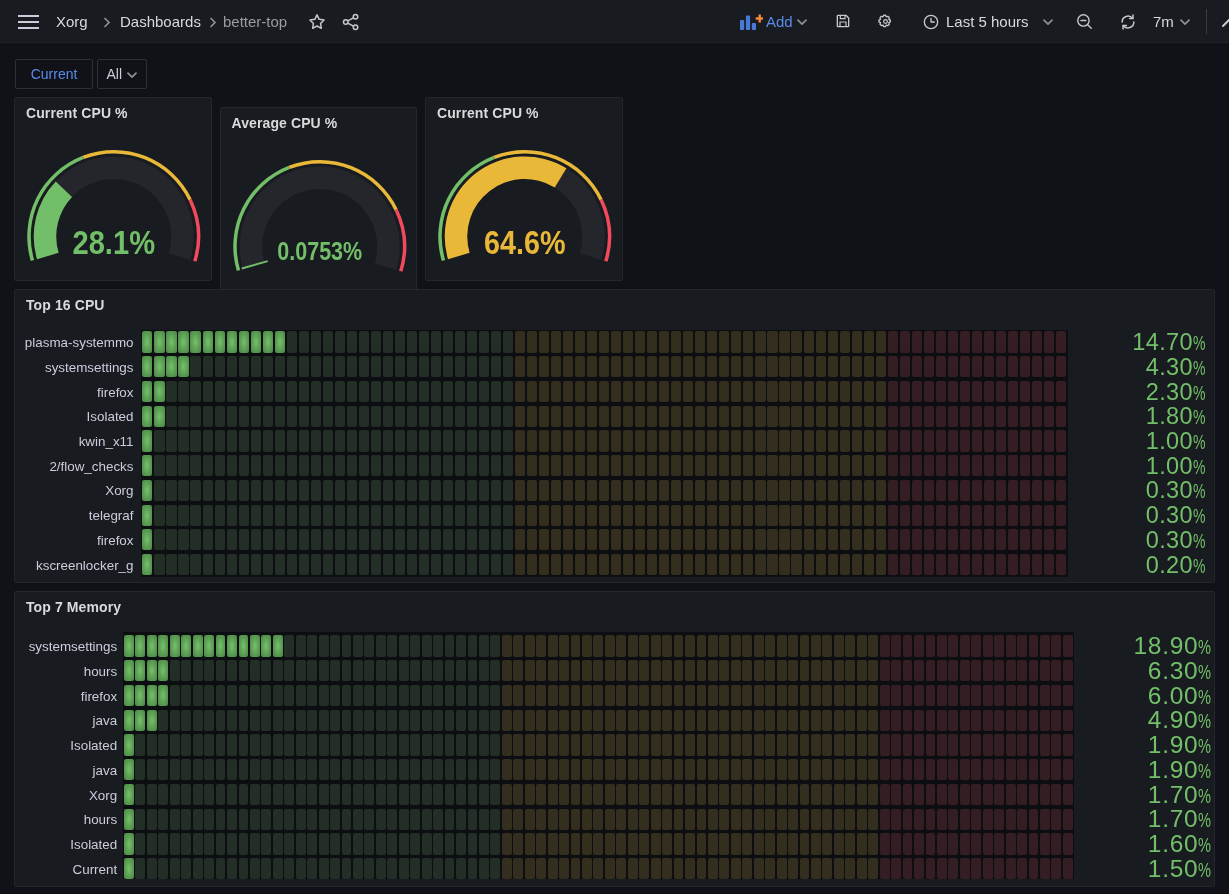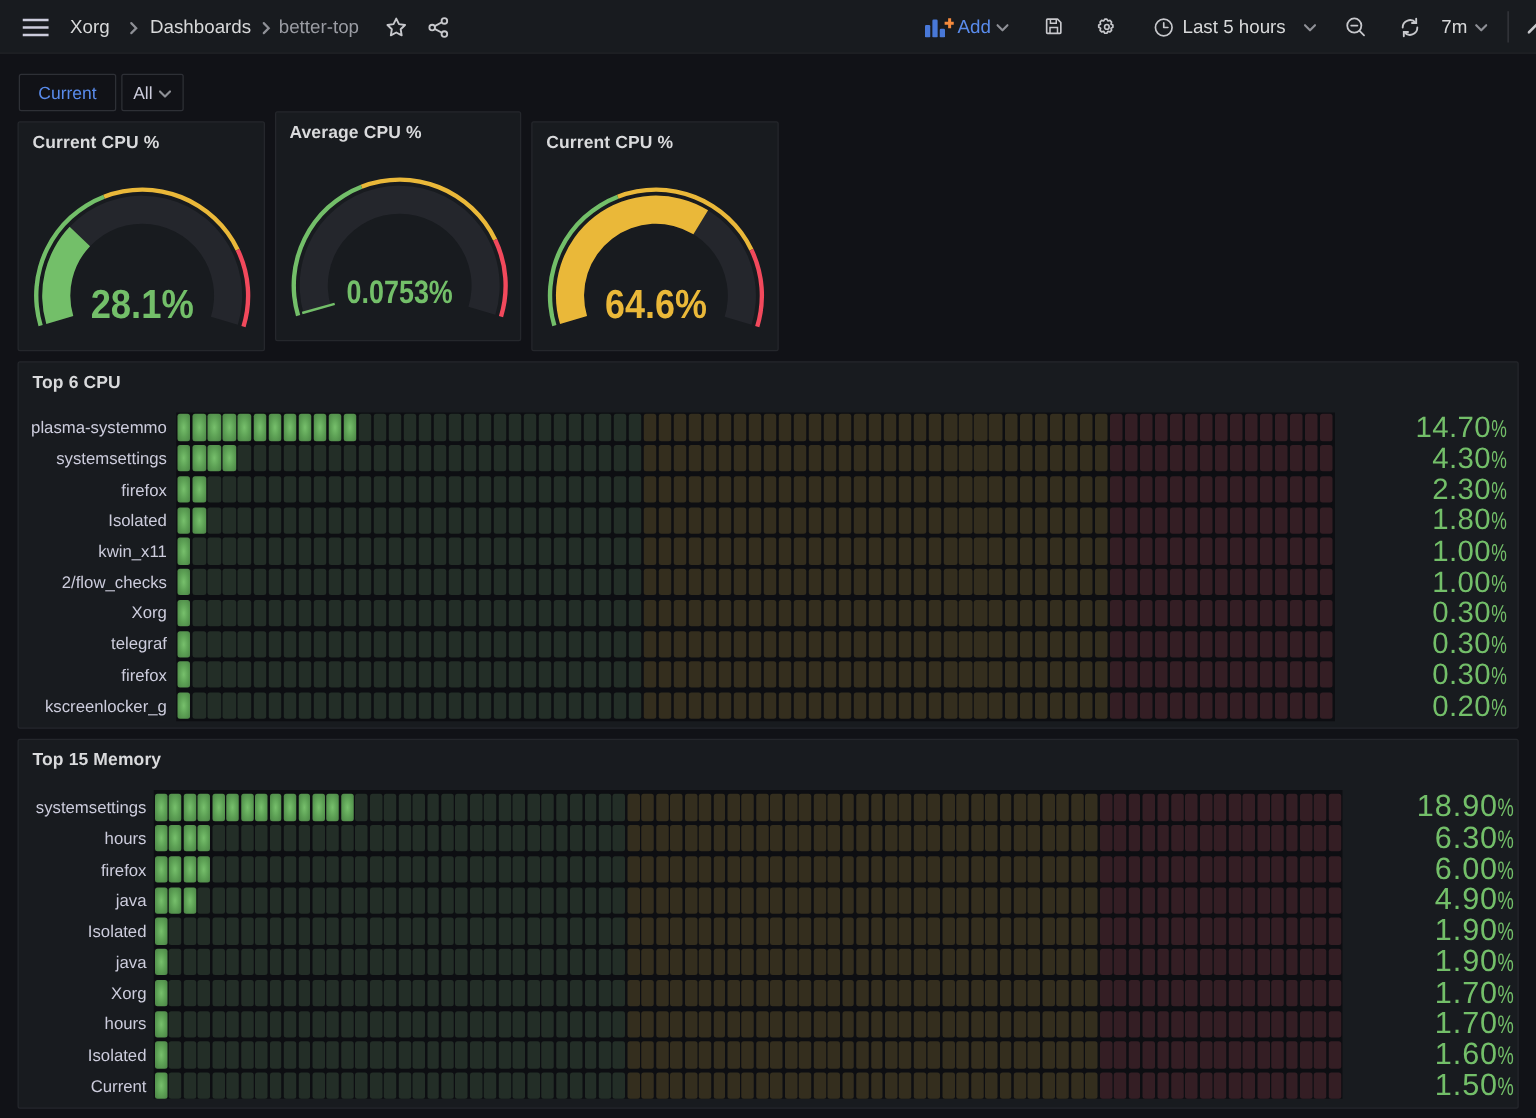--- a/index.html
+++ b/index.html
@@ -113,21 +113,21 @@
   <div class="ptitle">Current CPU %</div>
   <svg width="197" height="183" style="position:absolute;left:0;top:0">
       <path d="M15.81 163.07 A86.5 86.5 0 0 1 67.61 57.80 L68.87 61.06 A83.0 83.0 0 0 0 19.17 162.07 Z" fill="#73bf69"></path>
       <path d="M67.61 57.80 A86.5 86.5 0 0 1 176.69 100.99 L173.54 102.51 A83.0 83.0 0 0 0 68.87 61.06 Z" fill="#eab839"></path>
       <path d="M176.69 100.99 A86.5 86.5 0 0 1 181.47 163.79 L178.12 162.77 A83.0 83.0 0 0 0 173.54 102.51 Z" fill="#f2495c"></path>
       <path d="M22.04 161.22 A80 80 0 1 1 175.25 161.89 L153.74 155.31 A57.5 57.5 0 1 0 43.62 154.83 Z" fill="#24262c"></path>
       <path d="M22.04 161.22 A80 80 0 0 1 40.71 83.44 L57.04 98.92 A57.5 57.5 0 0 0 43.62 154.83 Z" fill="#73bf69"></path>
       <text x="98.75" y="156.4" text-anchor="middle" font-size="32.5" font-weight="600" fill="#73bf69" textLength="82.5" lengthAdjust="spacingAndGlyphs">28.1%</text>
     </svg>
 </div>
-<div class="panel" style="left:219.5px;top:89px;width:197.5px;height:184px">
+<div class="panel" style="left:219.5px;top:107px;width:197.5px;height:184px">
   <div class="ptitle">Average CPU %</div>
   <svg width="197" height="183" style="position:absolute;left:0;top:0">
       <path d="M15.81 163.07 A86.5 86.5 0 0 1 67.61 57.80 L68.87 61.06 A83.0 83.0 0 0 0 19.17 162.07 Z" fill="#73bf69"></path>
       <path d="M67.61 57.80 A86.5 86.5 0 0 1 176.69 100.99 L173.54 102.51 A83.0 83.0 0 0 0 68.87 61.06 Z" fill="#eab839"></path>
       <path d="M176.69 100.99 A86.5 86.5 0 0 1 181.47 163.79 L178.12 162.77 A83.0 83.0 0 0 0 173.54 102.51 Z" fill="#f2495c"></path>
       <path d="M22.04 161.22 A80 80 0 1 1 175.25 161.89 L153.74 155.31 A57.5 57.5 0 1 0 43.62 154.83 Z" fill="#24262c"></path>
       <line x1="20.77" y1="160.42" x2="46.76" y2="153.11" stroke="#73bf69" stroke-width="2"></line>
       <text x="98.75" y="152.2" text-anchor="middle" font-size="26" font-weight="600" fill="#73bf69" textLength="85" lengthAdjust="spacingAndGlyphs">0.0753%</text>
     </svg>
 </div>
@@ -137,21 +137,21 @@
       <path d="M15.81 163.07 A86.5 86.5 0 0 1 67.61 57.80 L68.87 61.06 A83.0 83.0 0 0 0 19.17 162.07 Z" fill="#73bf69"></path>
       <path d="M67.61 57.80 A86.5 86.5 0 0 1 176.69 100.99 L173.54 102.51 A83.0 83.0 0 0 0 68.87 61.06 Z" fill="#eab839"></path>
       <path d="M176.69 100.99 A86.5 86.5 0 0 1 181.47 163.79 L178.12 162.77 A83.0 83.0 0 0 0 173.54 102.51 Z" fill="#f2495c"></path>
       <path d="M22.04 161.22 A80 80 0 1 1 175.25 161.89 L153.74 155.31 A57.5 57.5 0 1 0 43.62 154.83 Z" fill="#24262c"></path>
       <path d="M22.04 161.22 A80 80 0 0 1 140.46 70.23 L128.73 89.43 A57.5 57.5 0 0 0 43.62 154.83 Z" fill="#eab839"></path>
       <text x="98.75" y="156.4" text-anchor="middle" font-size="32.5" font-weight="600" fill="#eab839" textLength="81.5" lengthAdjust="spacingAndGlyphs">64.6%</text>
     </svg>
 </div>
 
 <div class="panel" id="cpu" style="left:14px;top:289px;width:1201px;height:294px">
-  <div class="ptitle">Top 6 CPU</div>
+  <div class="ptitle">Top 16 CPU</div>
   <div class="gridbg" style="left:126.4px;top:39.7px;width:927.1px;height:247.2px"></div>
   <div class="lbl" style="top:52.0px;width:118.5px">plasma-systemmo</div>
     <div class="cells" style="top:41.40px;height:21.2px">
       <i class="lit" style="left:127.40px"></i>
       <i class="lit" style="left:139.42px"></i>
       <i class="lit" style="left:151.44px"></i>
       <i class="lit" style="left:163.46px"></i>
       <i class="lit" style="left:175.48px"></i>
       <i class="lit" style="left:187.50px"></i>
       <i class="lit" style="left:199.52px"></i>
@@ -951,21 +951,21 @@
       <i style="left:980.82px;background:rgb(52,30,36)"></i>
       <i style="left:992.84px;background:rgb(52,30,36)"></i>
       <i style="left:1004.86px;background:rgb(52,30,36)"></i>
       <i style="left:1016.88px;background:rgb(52,30,36)"></i>
       <i style="left:1028.90px;background:rgb(52,30,36)"></i>
       <i style="left:1040.92px;background:rgb(52,30,36)"></i>
     </div>
     <div class="val" style="top:274.6px;right:8.3px;font-size:23.5px;letter-spacing:0.35px">0.20<span>%</span></div>
 </div>
 <div class="panel" id="mem" style="left:14px;top:591px;width:1201px;height:296px">
-  <div class="ptitle">Top 15 Memory</div>
+  <div class="ptitle">Top 7 Memory</div>
   <div class="gridbg" style="left:108.0px;top:40.2px;width:950.8px;height:247.3px"></div>
   <div class="lbl" style="top:54.0px;width:102.2px">systemsettings</div>
     <div class="cells" style="top:43.40px;height:21.2px">
       <i class="lit" style="left:109.00px"></i>
       <i class="lit" style="left:120.45px"></i>
       <i class="lit" style="left:131.90px"></i>
       <i class="lit" style="left:143.35px"></i>
       <i class="lit" style="left:154.80px"></i>
       <i class="lit" style="left:166.25px"></i>
       <i class="lit" style="left:177.70px"></i>

